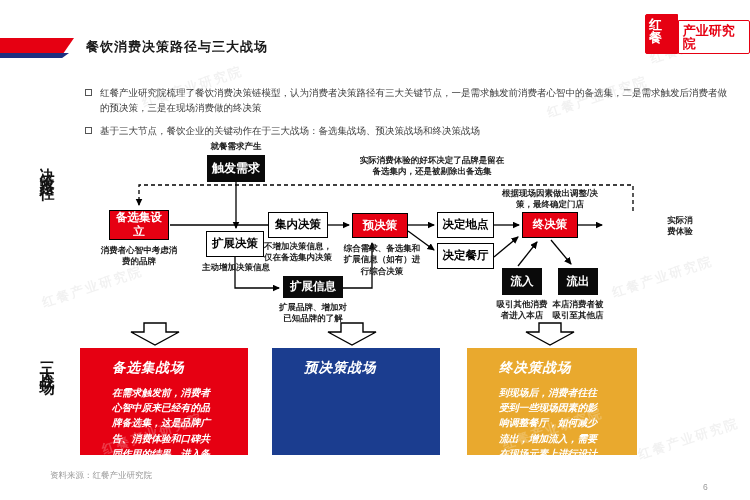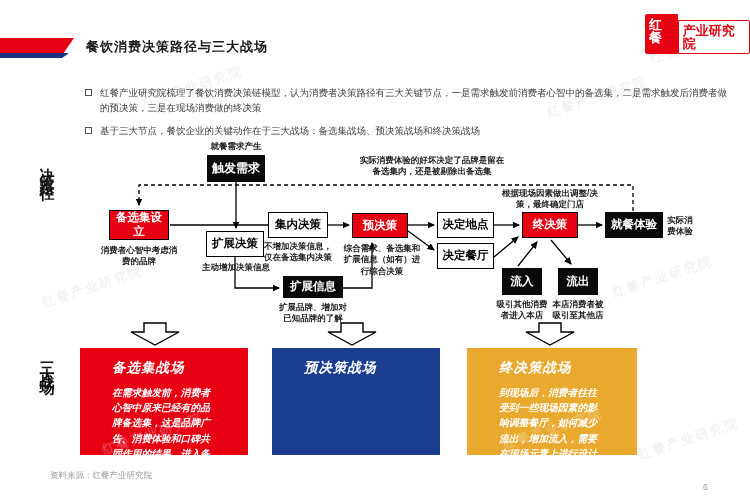--- a/index.html
+++ b/index.html
@@ -130,21 +130,20 @@
 
   <div class="node red" style="left:352px;top:213px;width:56px;height:25px;">预决策</div>
   <div class="note" style="left:342px;top:243px;width:80px;">综合需求、备选集和扩展信息（如有）进行综合决策</div>
 
   <div class="node white" style="left:437px;top:212px;width:57px;height:26px;">决定地点</div>
   <div class="node white" style="left:437px;top:243px;width:57px;height:26px;">决定餐厅</div>
 
   <div class="note" style="left:502px;top:188px;width:96px;">根据现场因素做出调整/决策，最终确定门店</div>
   <div class="node red" style="left:522px;top:212px;width:56px;height:26px;">终决策</div>
 
-  <div class="node black" style="left:605px;top:212px;width:58px;height:26px;">就餐体验</div>
   <div class="note" style="left:666px;top:215px;width:28px;">实际消费体验</div>
 
   <div class="node black" style="left:502px;top:268px;width:40px;height:27px;">流入</div>
   <div class="note" style="left:494px;top:299px;width:56px;">吸引其他消费者进入本店</div>
 
   <div class="node black" style="left:558px;top:268px;width:40px;height:27px;">流出</div>
   <div class="note" style="left:550px;top:299px;width:56px;">本店消费者被吸引至其他店</div>
 
   <div class="bf bf-red">
     <h3>备选集战场</h3>

